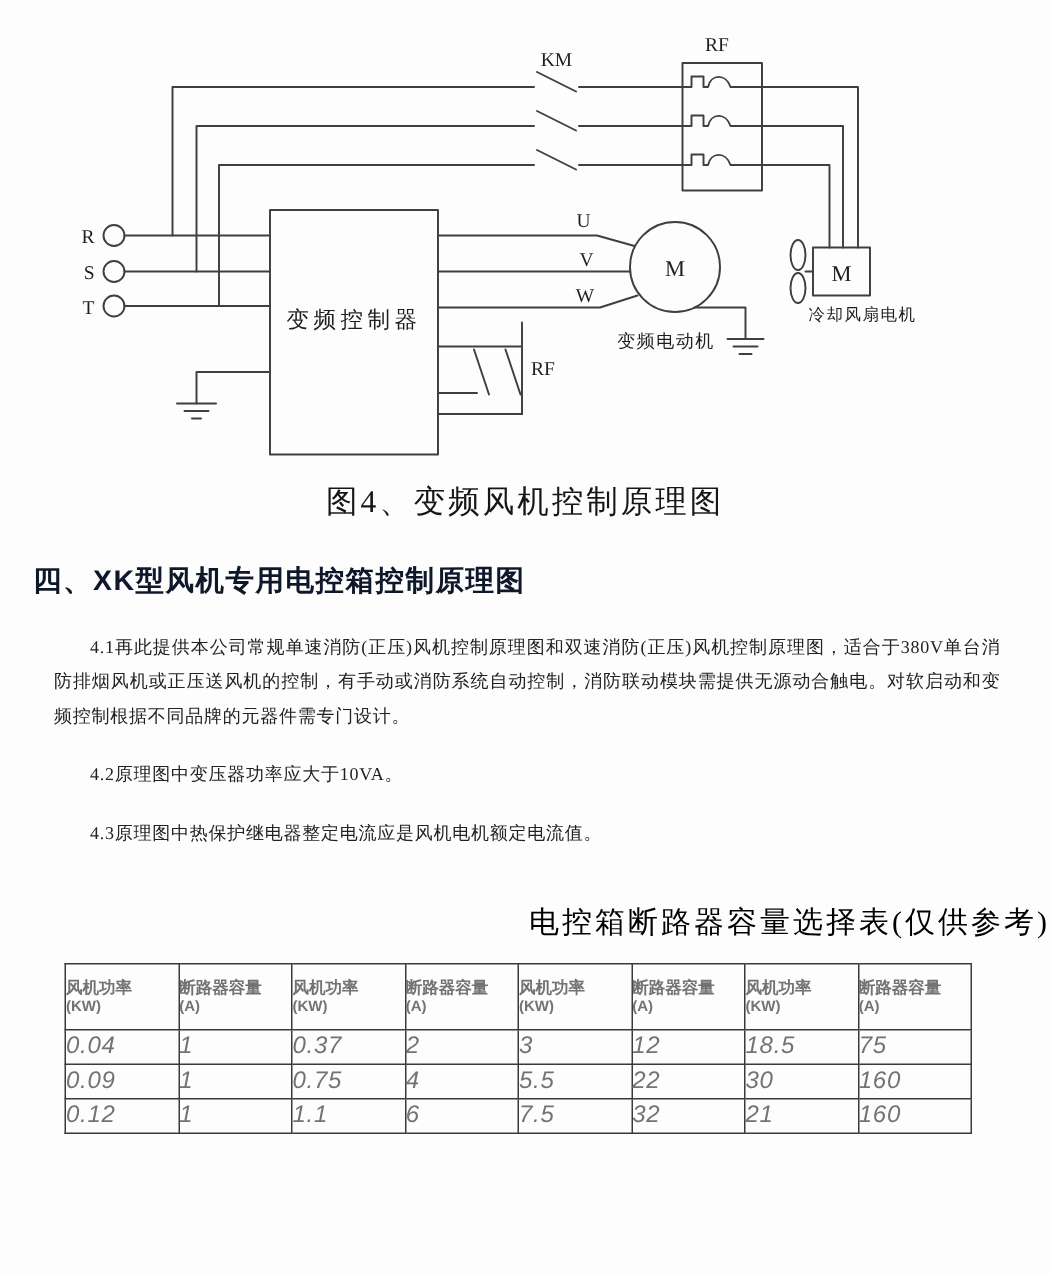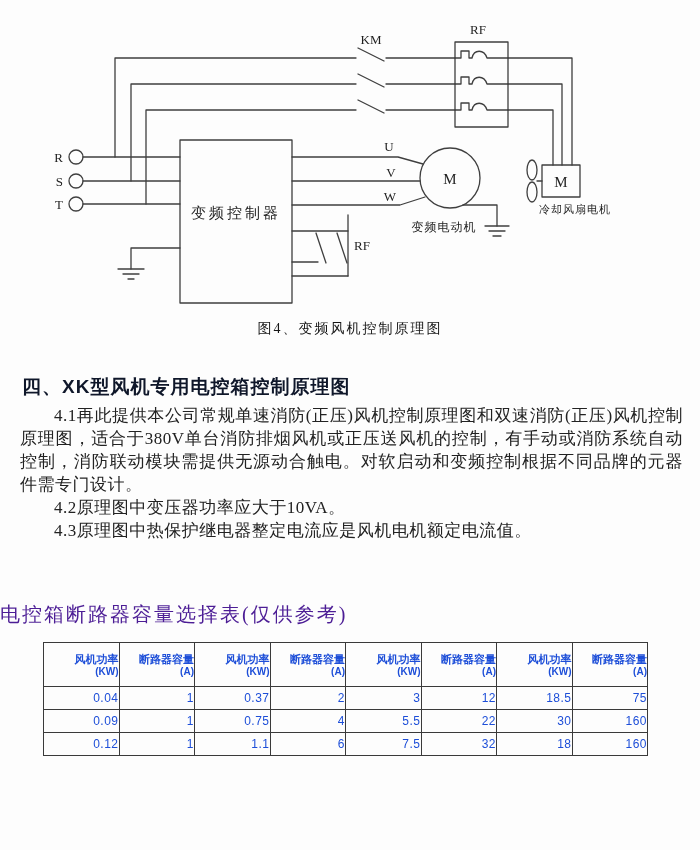--- a/index.html
+++ b/index.html
@@ -12,49 +12,49 @@
   .diagram { position:absolute; top:0; left:0; }
   .wire { stroke:#3f3f3f; stroke-width:1.3; fill:none; stroke-linecap:round; stroke-linejoin:round; }
   .diagram text { font-family:"Liberation Serif", serif; fill:#1f1f1f; }
   .lbl-letter { font-size:13px; }
   .lbl-cjk-sm { font-size:11px; letter-spacing:1px; }
   .lbl-cjk-md { font-size:12px; letter-spacing:1px; }
   .lbl-cjk-lg { font-size:15px; letter-spacing:3px; }
   .lbl-m { font-size:15px; }
   .figure-caption {
     position:absolute; top:320px; left:0; width:700px;
-    text-align:center; font-size:14px; letter-spacing:2px; color:#161616;
+    text-align:center; font-size:21px; letter-spacing:2px; color:#161616;
   }
   
   .section-heading {
     position:absolute; top:374px; left:22px;
     font-family:"Liberation Sans", sans-serif; font-weight:bold;
     font-size:19px; letter-spacing:1px; color:#0f172a;
   }
   .body-text { position:absolute; top:404px; left:20px; width:663px; }
   .body-text p {
-    margin:0; text-indent:2em; text-align:justify;
-    font-size:17px; line-height:23px; color:#222; letter-spacing:0.5px;
+    margin:16px; text-indent:2em; text-align:justify;
+    font-size:12px; line-height:23px; color:#222; letter-spacing:0.5px;
   }
   
   .table-title {
     position:absolute; top:601px; left:0; width:700px;
-    text-align:left; font-size:20px; letter-spacing:2px; color:#4c1d95;
+    text-align:right; font-size:20px; letter-spacing:2px; color:#000000;
   }
   table.sel {
     position:absolute; top:642px; left:43px; width:605px;
     border-collapse:collapse; table-layout:fixed;
     font-family:"Liberation Sans", sans-serif;
   }
   table.sel th, table.sel td {
-    border:1.6px solid #3a3a3a; text-align:right; vertical-align:middle;
-    padding:0; color:#1d4ed8;
+    border:1.6px solid #3a3a3a; text-align:left; vertical-align:middle;
+    padding:0; color:#737373;
   }
   table.sel th { height:43px; font-weight:bold; }
-  table.sel td { height:22px; font-size:12px; letter-spacing:0.5px; }
+  table.sel td { height:22px; font-size:16px; letter-spacing:0.5px;font-style:italic; }
   .h1 { font-size:11px; line-height:14px; font-weight:bold; }
   .h2 { font-size:10px; line-height:12px; font-weight:bold; }
 </style>
 </head>
 <body>
 
 <div class="page">
 
   <svg class="diagram" width="700" height="318" viewBox="0 0 700 318">
 
@@ -222,19 +222,19 @@
         <td>30</td>
         <td>160</td>
       </tr>
       <tr>
         <td>0.12</td>
         <td>1</td>
         <td>1.1</td>
         <td>6</td>
         <td>7.5</td>
         <td>32</td>
-        <td>18</td>
+        <td>21</td>
         <td>160</td>
       </tr>
     </tbody>
   </table>
 
 </div>
 
 </body></html>

